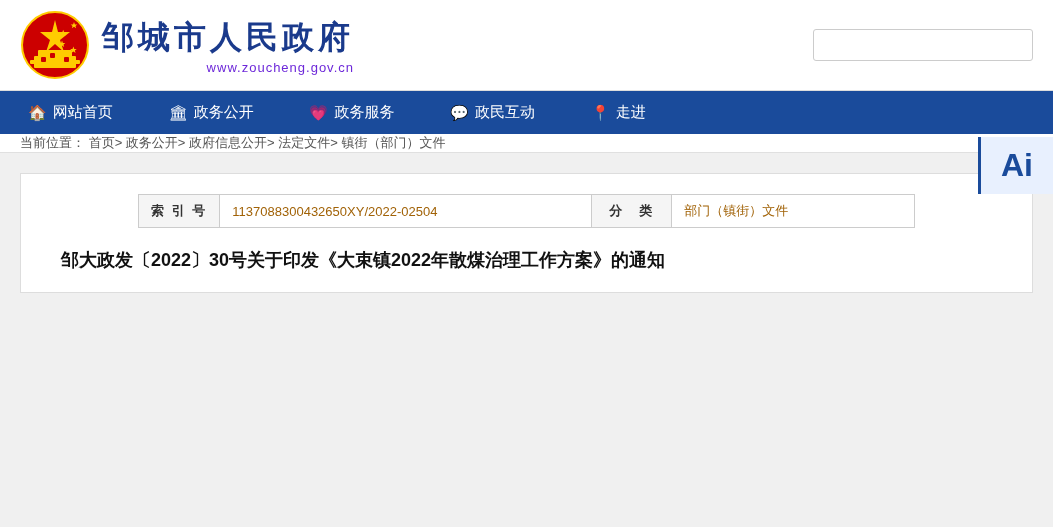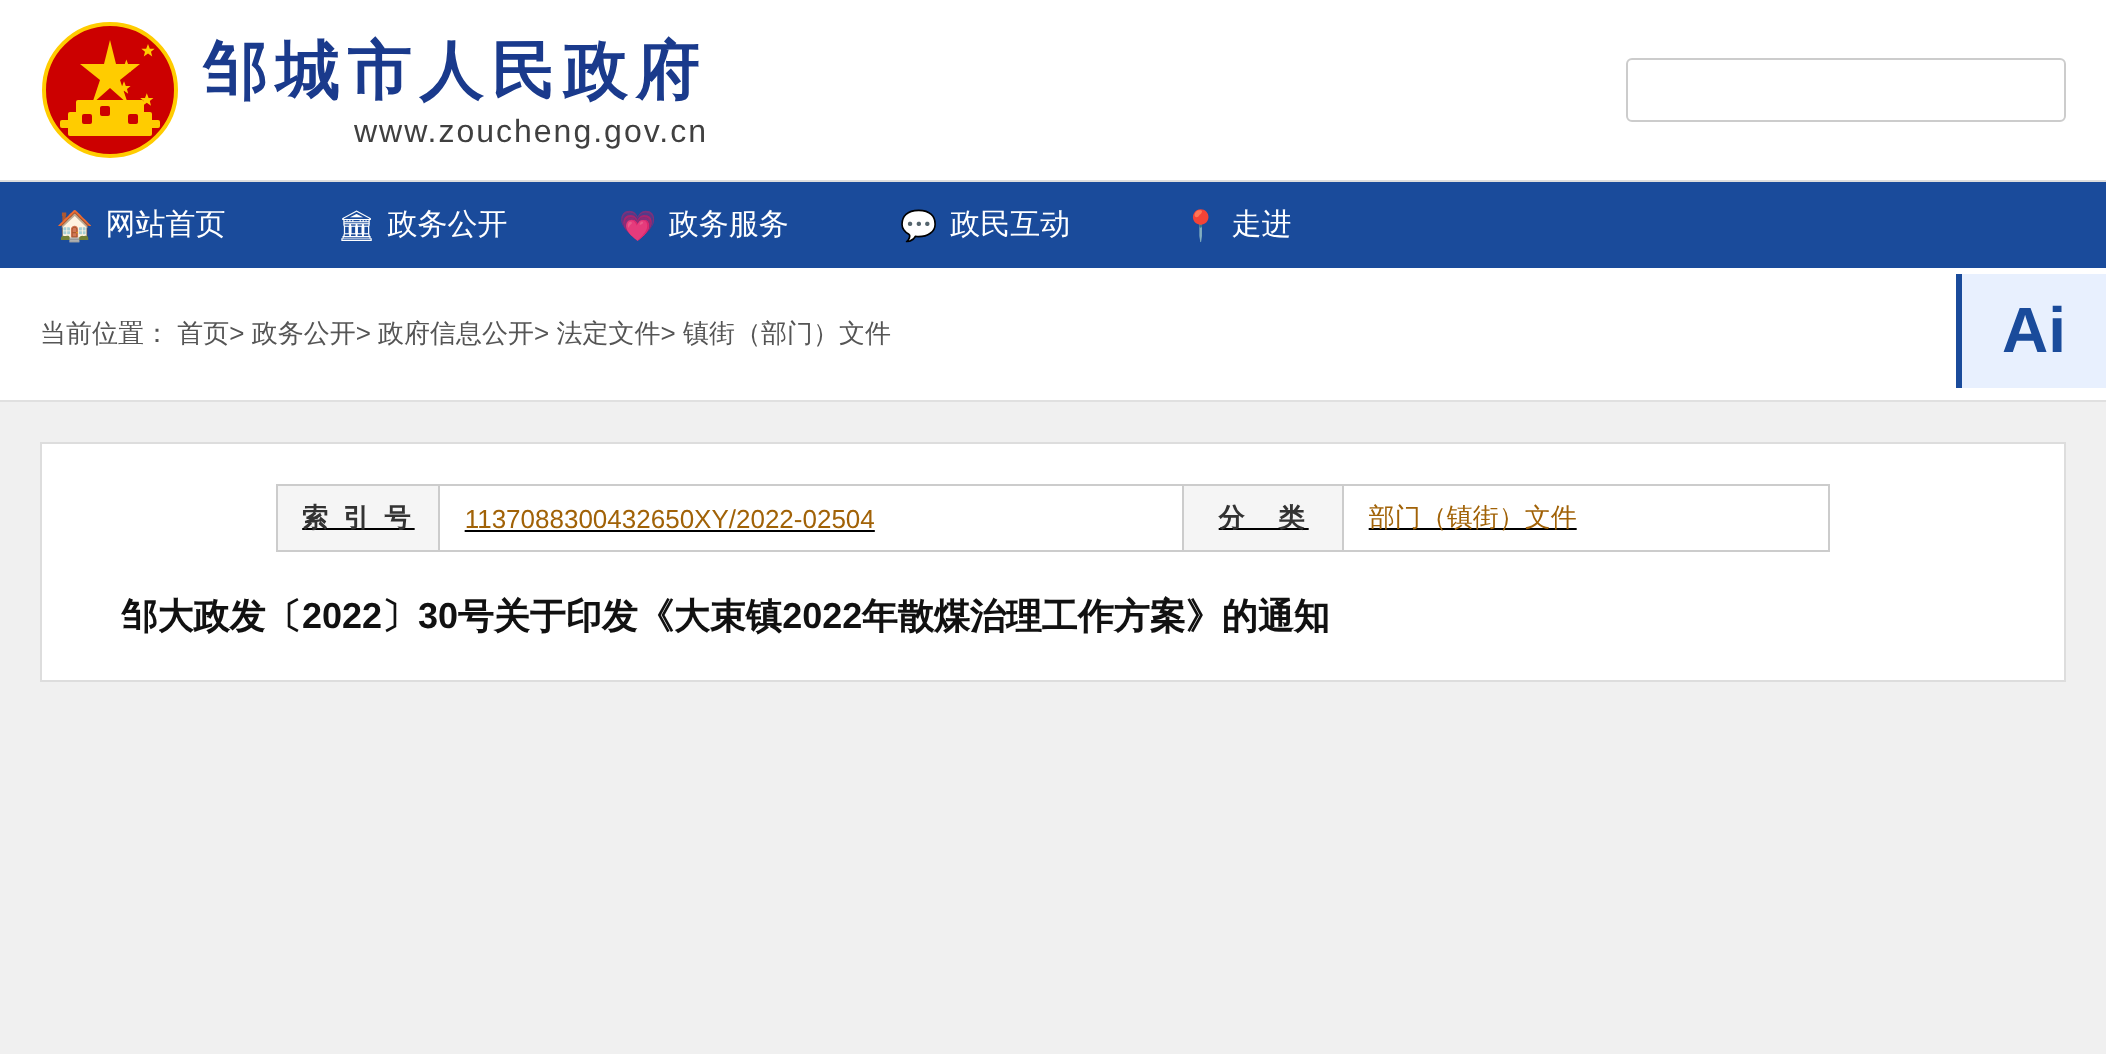--- a/index.html
+++ b/index.html
@@ -28,22 +28,22 @@
       display: flex;
       flex-direction: column;
     }
     .logo-title {
       font-size: 32px;
       font-weight: bold;
       color: #1a3a8c;
       letter-spacing: 4px;
     }
     .logo-url {
-      font-size: 16px;
-      color: #404040;
+      font-size: 13px;
+      color: #6d28d9;
       letter-spacing: 1px;
     }
     .header-search {
       display: flex;
       align-items: center;
     }
     .search-box {
       width: 220px;
       height: 32px;
       border: 1px solid #ccc;
@@ -65,21 +65,21 @@
       cursor: pointer;
       display: flex;
       align-items: center;
       gap: 6px;
       white-space: nowrap;
     }
 
     
     .breadcrumb-bar {
       background: #fff;
-      padding: 24px 20px;
+      padding: 0 20px;
       font-size: 13px;
       color: #555;
       border-bottom: 1px solid #e0e0e0;
     }
 
     
     .main {
       background: #f0f0f0;
       padding: 20px;
     }
@@ -88,21 +88,20 @@
       border: 1px solid #ddd;
       padding: 20px;
     }
 
     
     .info-table {
       width: 80%;
       margin: 0 auto 20px auto;
       border-collapse: collapse;
       font-size: 13px;
-      text-decoration: underline;
     }
     .info-table td {
       border: 1px solid #ccc;
       padding: 7px 12px;
     }
     .info-table .label-cell {
       background: #f5f5f5;
       color: #333;
       text-align: center;
       width: 80px;

